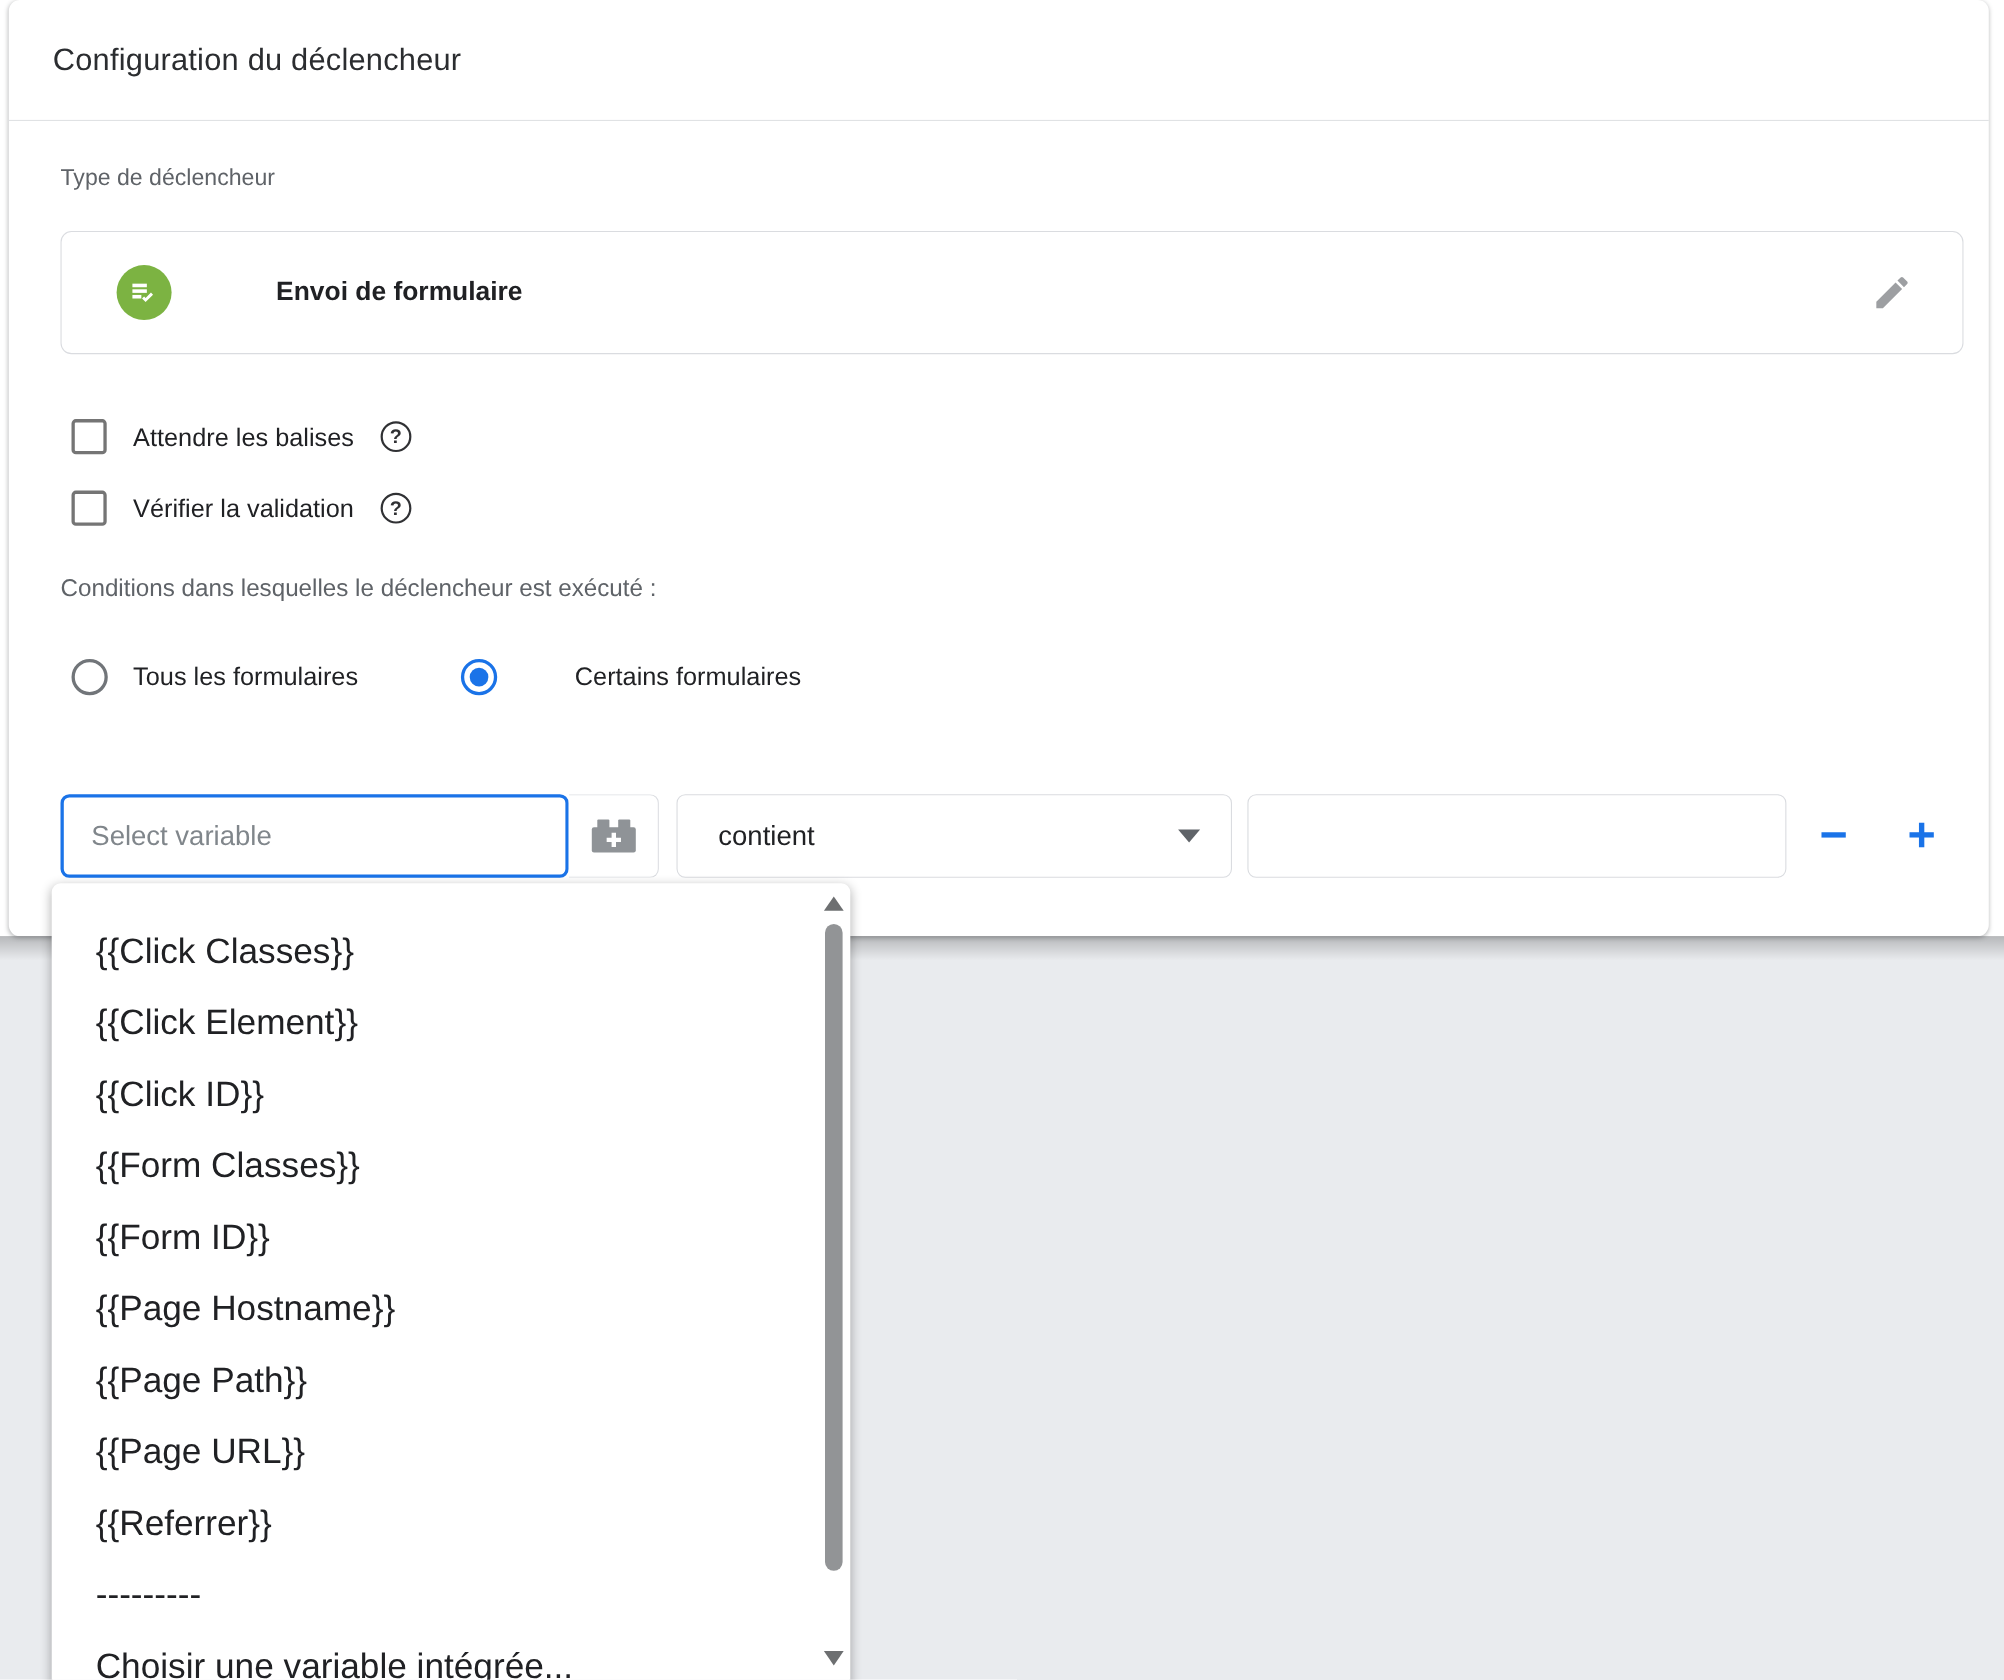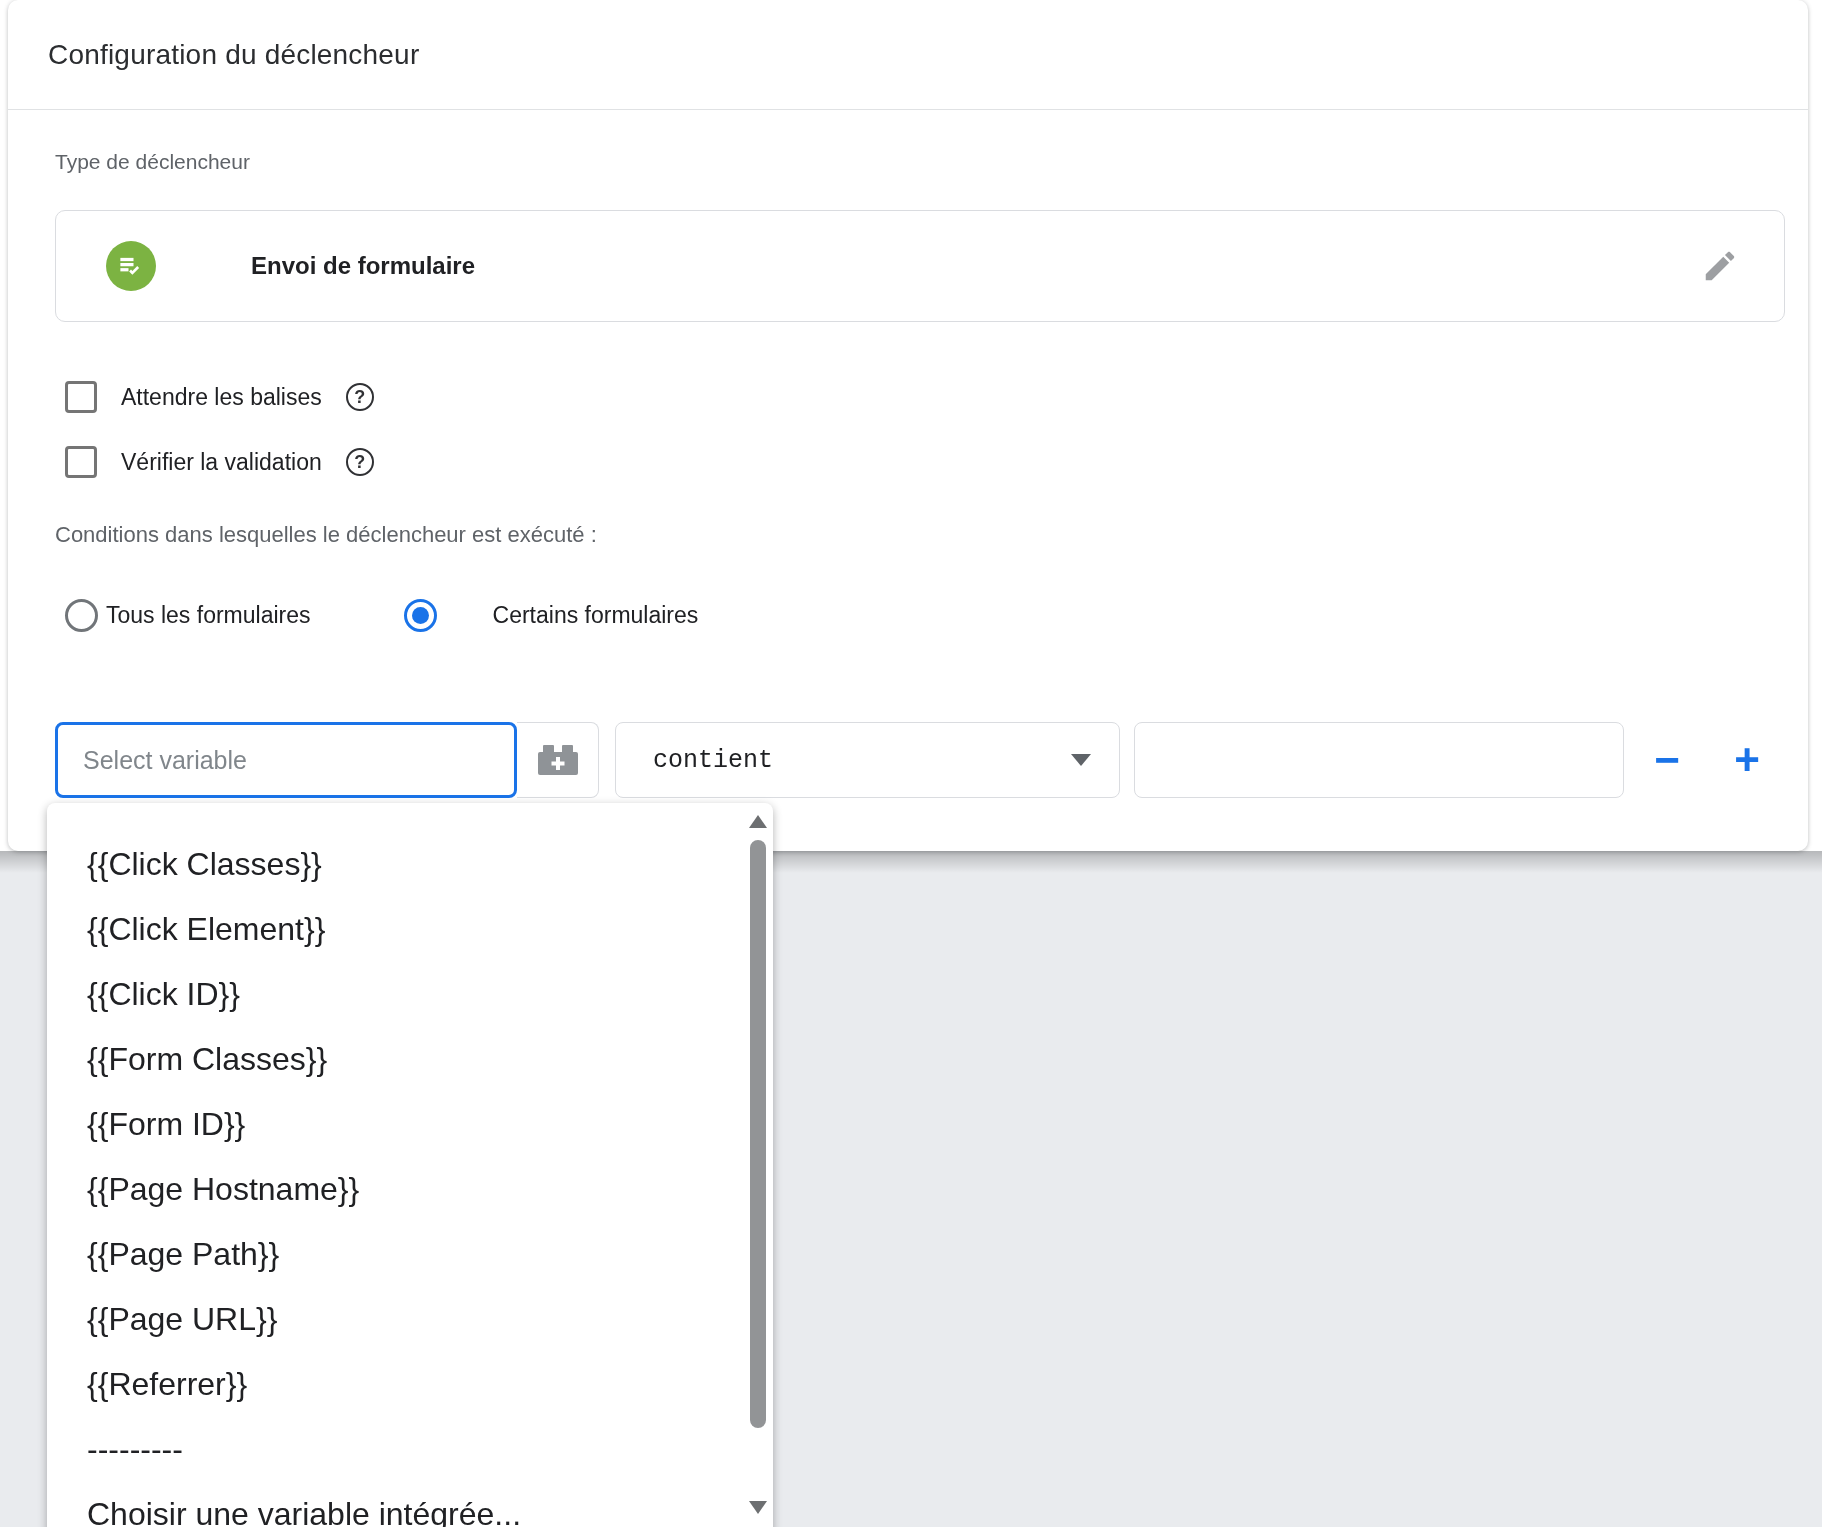--- a/index.html
+++ b/index.html
@@ -49,37 +49,37 @@
 
   
   .radio-row { position:absolute; left:57px; top:598px; display:flex; align-items:center;
           height:34px; }
   .radio-group { display:flex; align-items:center; }
   .radio { width:33px; height:33px; border-radius:50%; flex:none; }
   .radio-off { border:3px solid #717579; background:#fff; }
   .radio-on { border:3px solid #1a73e8; background:#fff; display:flex;
           align-items:center; justify-content:center; }
   .radio-on .dot { width:17px; height:17px; border-radius:50%; background:#1a73e8; }
-  .radio-label { margin-left:8px; font-size:23px; color:#202124; }
+  .radio-label { margin-left:23px; font-size:23px; color:#202124; }
   .radio-group-2 { margin-left:93px;gap:48px; }
 
   .label-exec { top:684px; }
 
   
   .cond-row { position:absolute; left:47px; top:722px; height:76px; display:flex;
           align-items:stretch; }
   .var-input { width:462px; border:3px solid #1a73e8; border-radius:8px; background:#fff;
           display:flex; align-items:center; padding-left:25px; }
   .var-placeholder { font-size:25px; color:#80868b; }
   .brick-btn { width:82px; border:1px solid #dadce0; border-left:none;
           border-radius:0 8px 8px 0; display:flex; align-items:center;
           justify-content:center; background:#fff; cursor:pointer; }
   .op-select { margin-left:16px; width:505px; border:1px solid #dadce0; border-radius:8px;
           display:flex; align-items:center; padding-left:37px; background:#fff; cursor:pointer; }
-  .op-text { font-size:25px; color:#202124;font-family:Liberation Mono, monospace; }
+  .op-text { font-size:25px; color:#202124; }
   .caret-down { margin-left:auto; margin-right:28px; width:0; height:0;
           border-left:10px solid transparent; border-right:10px solid transparent;
           border-top:12px solid #5f6368; }
   .val-input { margin-left:14px; width:490px; border:1px solid #dadce0; border-radius:8px;
           background:#fff; font-size:25px; color:#202124; padding:0 20px; outline:none; }
   .row-btn { align-self:center; width:58px; text-align:center; font-size:44px;
           font-weight:600; color:#1a73e8; cursor:pointer; line-height:58px; }
   .minus-btn { margin-left:14px; }
   .plus-btn { margin-left:22px; }
 

